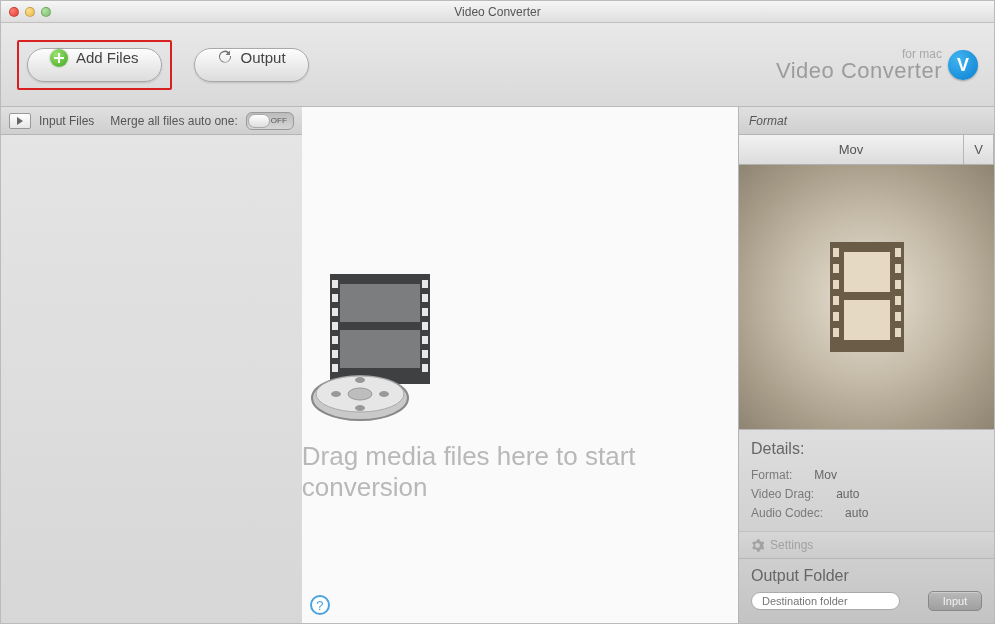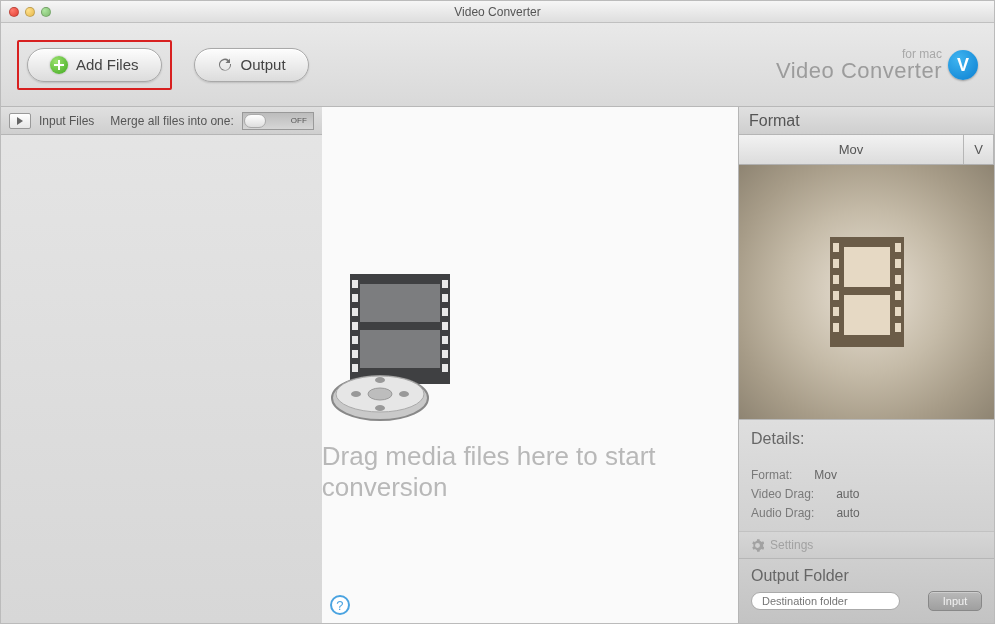--- a/index.html
+++ b/index.html
@@ -6,52 +6,52 @@
 html, body { width: 995px; height: 624px; overflow: hidden; }
 .window { width: 995px; height: 624px; background: linear-gradient(#e8e8e8, #d7d7d7); display: flex; flex-direction: column; border: 1px solid #bbb; }
 .titlebar { height: 22px; background: linear-gradient(#f6f6f6, #dedede); display: flex; align-items: center; position: relative; border-bottom: 1px solid #c0c0c0; }
 .traffic { display: flex; gap: 6px; margin-left: 8px; }
 .dot { width: 10px; height: 10px; border-radius: 50%; border: 0.5px solid rgba(0,0,0,0.2); }
 .dot.red { background: radial-gradient(circle at 30% 30%, #ff7b6e, #e24034); }
 .dot.yellow { background: radial-gradient(circle at 30% 30%, #ffe08a, #e6b84c); }
 .dot.green { background: radial-gradient(circle at 30% 30%, #aee6a0, #7fba6e); }
 .title { position: absolute; left: 0; right: 0; text-align: center; font-size: 12px; color: #555; }
 .toolbar { height: 84px; background: linear-gradient(#e9e9e9, #d9d9d9); display: flex; align-items: center; padding: 0 16px; border-bottom: 1px solid #b8b8b8; position: relative; }
-.btn { height: 34px; border-radius: 17px; background: linear-gradient(#fdfdfd, #dcdcdc); border: 1px solid #a9a9a9; box-shadow: inset 0 1px 0 #fff, 0 1px 2px rgba(0,0,0,0.15); display: inline-flex; align-items: center; justify-content: center; gap: 8px; padding: 0 22px; font-size: 15px; color: #444; cursor: pointer; }
+.btn { height: 34px; border-radius: 17px; background: linear-gradient(#fdfdfd, #dcdcdc); border: 1px solid #a9a9a9; box-shadow: inset 0 1px 0 #fff, 0 1px 2px rgba(0,0,0,0.15); display: inline-flex; align-items: flex-start; justify-content: center; gap: 8px; padding: 0 22px; font-size: 15px; color: #444; cursor: pointer; }
 .add-highlight { border: 2px solid #d82020; padding: 6px 8px; border-radius: 2px; display: inline-flex; }
 .plus-icon { width: 18px; height: 18px; border-radius: 50%; background: radial-gradient(circle at 35% 30%, #9be26f, #3fa81e); position: relative; box-shadow: 0 0 2px rgba(0,0,0,0.3); }
 .plus-icon::before, .plus-icon::after { content: ""; position: absolute; background: #fff; }
 .plus-icon::before { left: 4px; right: 4px; top: 8px; height: 2px; }
 .plus-icon::after { top: 4px; bottom: 4px; left: 8px; width: 2px; }
 .reload-icon { width: 16px; height: 16px; display: inline-flex; align-items: center; justify-content: center; }
 .brand { margin-left: auto; text-align: right; color: #9a9a9a; line-height: 1; display: flex; align-items: center; gap: 6px; }
 .brand-text { display: flex; flex-direction: column; align-items: flex-end; }
 .brand-sub { font-size: 12px; color: #a8a8a8; }
 .brand-main { font-size: 22px; font-weight: 500; color: #9c9c9c; letter-spacing: 0.5px; }
 .brand-badge { width: 30px; height: 30px; border-radius: 50%; background: radial-gradient(circle at 35% 30%, #3fb4f0, #0b7fd1); display: flex; align-items: center; justify-content: center; color: #fff; font-weight: bold; font-size: 18px; box-shadow: 0 1px 2px rgba(0,0,0,0.3); }
 .content { flex: 1; display: flex; min-height: 0; }
 .left { flex: 1; display: flex; flex-direction: row; border-right: 1px solid #b5b5b5; }
 .subbar { height: 28px; background: linear-gradient(#e0e0e0, #cfcfcf); border-bottom: 1px solid #b5b5b5; display: flex; align-items: center; padding: 0 8px; font-size: 12px; color: #555; gap: 8px; }
 .subbar .spacer { flex: 1; }
 .play-icon-box { width: 22px; height: 16px; border: 1px solid #999; border-radius: 2px; background: linear-gradient(#fff,#e6e6e6); display: flex; align-items: center; justify-content: center; }
-.toggle { width: 72px; height: 18px; border-radius: 0; background: linear-gradient(#bcbcbc,#d6d6d6); border: 1px solid #999; position: relative; display: flex; align-items: center; justify-content: flex-end; padding-right: 6px; font-size: 8px; color: #555; cursor: pointer; }
+.toggle { width: 48px; height: 18px; border-radius: 6px; background: linear-gradient(#bcbcbc,#d6d6d6); border: 1px solid #999; position: relative; display: flex; align-items: center; justify-content: flex-end; padding-right: 6px; font-size: 8px; color: #555; cursor: pointer; }
 .toggle .knob { position: absolute; left: 1px; top: 1px; width: 22px; height: 14px; border-radius: 8px; background: linear-gradient(#fff,#dedede); border: 1px solid #aaa; box-sizing: border-box; }
 .dropzone { flex: 1; background: #fafafa; display: flex; flex-direction: column; align-items: flex-start; justify-content: center; position: relative; text-decoration: underline; }
 .drop-label { position: absolute; bottom: 120px; color: #b8b8b8; font-size: 26px; font-weight: 400; }
 .help { position: absolute; left: 8px; bottom: 8px; width: 20px; height: 20px; border: 2px solid #4aa3e0; border-radius: 50%; color: #4aa3e0; font-size: 13px; display: flex; align-items: center; justify-content: center; cursor: pointer; background: #fff; }
 .film-art { width: 160px; height: 160px; position: relative; margin-top: -30px; }
 .right { width: 255px; background: linear-gradient(#d9d9d9,#c8c8c8); display: flex; flex-direction: column; }
-.right-header { height: 28px; background: linear-gradient(#e0e0e0,#cfcfcf); border-bottom: 1px solid #b5b5b5; display: flex; align-items: center; padding: 0 10px; font-size: 16px; color: #555; }
+.right-header { height: 28px; background: linear-gradient(#e0e0e0,#cfcfcf); border-bottom: 1px solid #b5b5b5; display: flex; align-items: center; padding: 0 10px; font-size: 12px; color: #555; font-style: italic; }
 .format-tabs { height: 30px; display: flex; border-bottom: 1px solid #b0b0b0; }
 .tab { flex: 1; background: linear-gradient(#f2f2f2,#dcdcdc); border-right: 1px solid #b6b6b6; display: flex; align-items: center; justify-content: center; font-size: 13px; color: #555; cursor: pointer; }
 .tab.mini { flex: 0 0 30px; }
 .preview { flex: 1; display: flex; align-items: center; justify-content: center; background: radial-gradient(circle at center, #eae2d6 0%, #c5bba8 45%, #a79c88 75%, #8e8472 100%); }
 .film-thumb { width: 74px; height: 110px; }
 .details { padding: 10px 12px 6px; font-size: 13px; color: #777; border-top: 1px solid #b8b8b8; background: linear-gradient(#dedede,#d1d1d1); }
-.details h3 { font-size: 16px; color: #666; margin-bottom: 20px; font-weight: 500; }
+.details h3 { font-size: 16px; color: #666; margin-bottom: 10px; font-weight: 500; }
 .det-row { display: flex; gap: 22px; margin-bottom: 5px; font-size: 12px; }
 .det-row .lab { color: #7a7a7a; }
 .det-row .val { color: #666; }
 .settings-row { display: flex; align-items: flex-end; gap: 6px; font-size: 12px; color: #a2a2a2; padding: 6px 12px; border-top: 1px solid #c2c2c2; cursor: pointer; background: linear-gradient(#d6d6d6,#cccccc); }
 .gear { width: 13px; height: 13px; display:inline-flex; }
 .output { border-top: 1px solid #b6b6b6; padding: 8px 12px 12px; background: linear-gradient(#cfcfcf,#c3c3c3); }
 .output-label { font-size: 16px; color: #666; margin-bottom: 6px; }
 .output-row { display: flex; gap: 28px; align-items: center; }
 .dest-input { flex: 1; height: 18px; border-radius: 9px; border: 1px solid #aaa; background: #fff; padding: 0 10px; font-size: 11px; color: #888; }
 .open-btn { width: 54px; height: 20px; border-radius: 5px; background: linear-gradient(#b9b9b9,#9f9f9f); border: 1px solid #888; color: #f2f2f2; font-size: 11px; display:flex; align-items:center; justify-content:center; cursor:pointer; box-shadow: inset 0 1px 0 rgba(255,255,255,0.3); }
@@ -97,21 +97,21 @@
   <div class="content">
     <div class="left">
       <div class="subbar">
         <span class="play-icon-box">
           <svg width="8" height="8" viewBox="0 0 8 8">
               <path d="M1 0l6 4-6 4z" fill="#666"></path>
             </svg>
         </span>
         <span>Input Files</span>
         <span class="spacer"></span>
-        <span>Merge all files into one:</span>
+        <span>Merge all files auto one:</span>
         <div class="toggle">
           <span class="knob"></span>
           <span>OFF</span>
         </div>
       </div>
       <div class="dropzone">
         <div class="film-art">
           <svg viewBox="0 0 160 160" width="160" height="160">
             <g transform="translate(28,4)">
               <rect x="0" y="0" width="100" height="110" fill="#3f4042"></rect>
@@ -181,21 +181,21 @@
         <h3>Details:</h3>
         <div class="det-row">
           <span class="lab">Format:</span>
           <span class="val">Mov</span>
         </div>
         <div class="det-row">
           <span class="lab">Video Drag:</span>
           <span class="val">auto</span>
         </div>
         <div class="det-row">
-          <span class="lab">Audio Drag:</span>
+          <span class="lab">Audio Codec:</span>
           <span class="val">auto</span>
         </div>
       </div>
       <div class="settings-row">
         <span class="gear">
           <svg viewBox="0 0 16 16" width="13" height="13">
               <path fill="#a2a2a2" d="M8 5a3 3 0 1 0 0 6 3 3 0 0 0 0-6zm7 3c0 .5 0 .9-.1 1.3l1.6 1.2-1.5 2.6-1.9-.7c-.7.6-1.4 1-2.3 1.3l-.3 2H7.5l-.3-2c-.9-.3-1.6-.7-2.3-1.3l-1.9.7L1.5 10.5l1.6-1.2C3 8.9 3 8.5 3 8s0-.9.1-1.3L1.5 5.5 3 2.9l1.9.7C5.6 3 6.3 2.6 7.2 2.3l.3-2h3l.3 2c.9.3 1.6.7 2.3 1.3l1.9-.7 1.5 2.6-1.6 1.2c.1.4.1.8.1 1.3z"></path>
             </svg>
         </span>
         <span>Settings</span>

